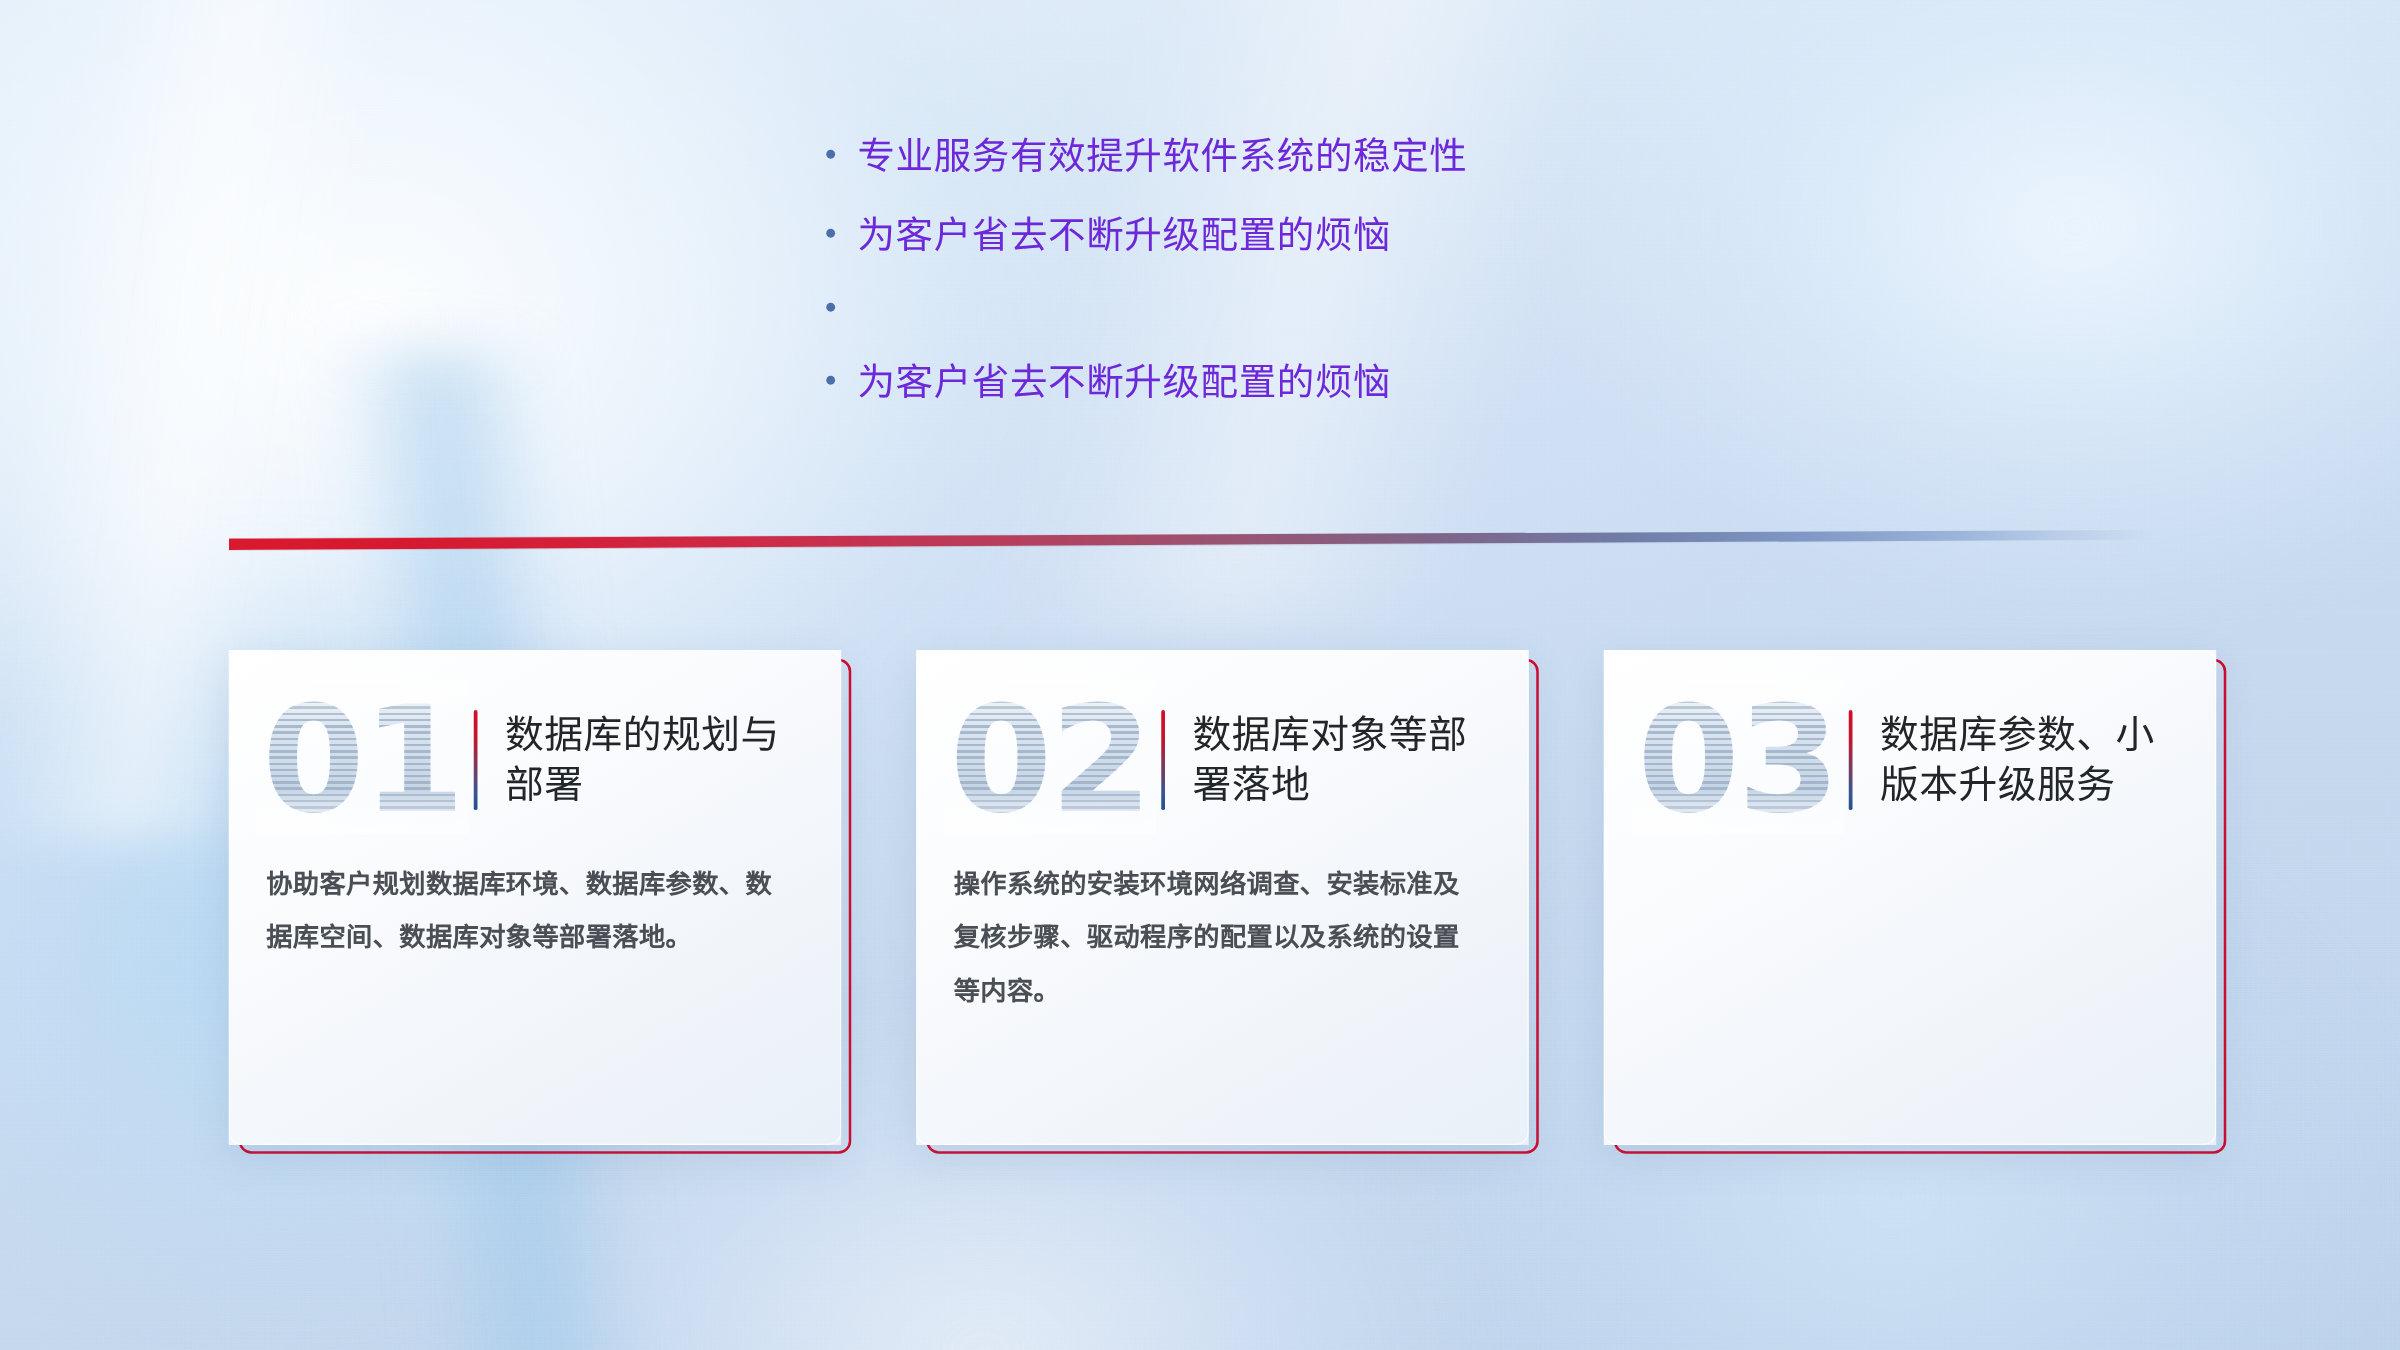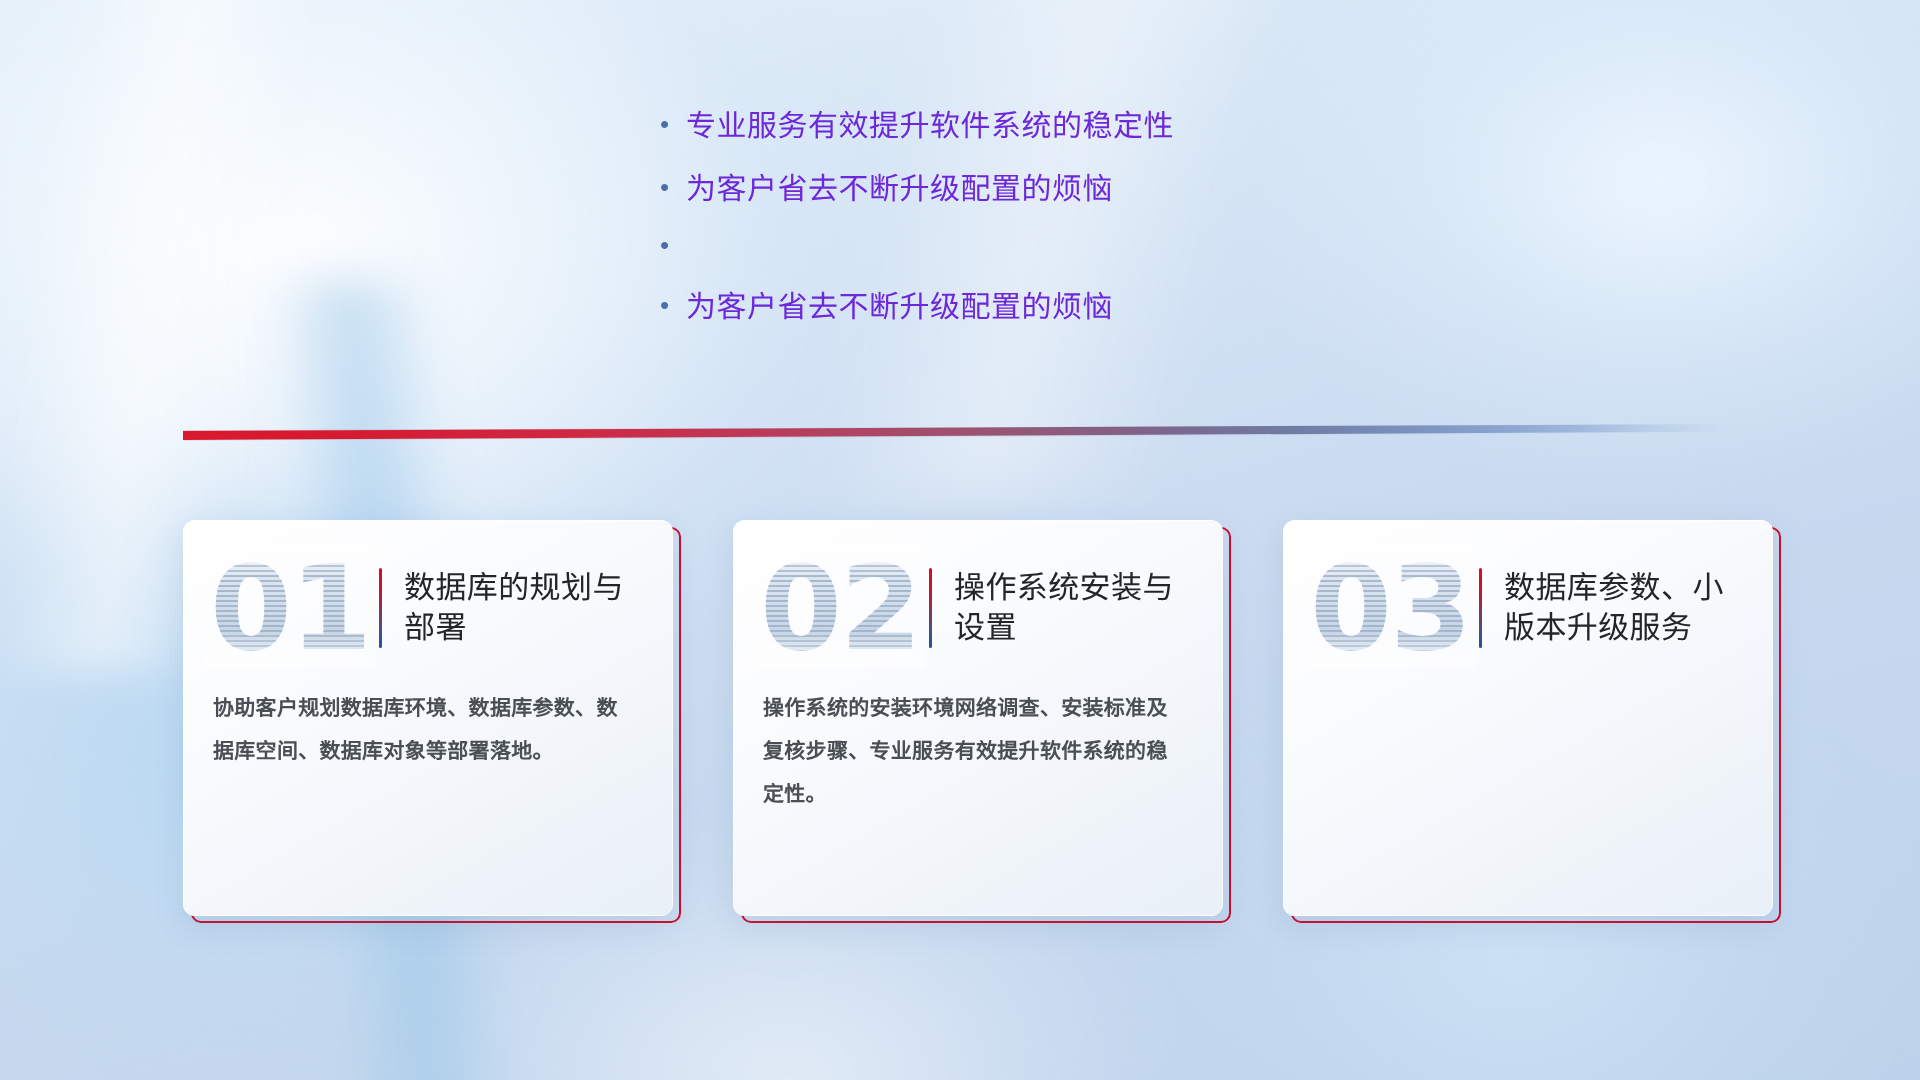--- a/index.html
+++ b/index.html
@@ -123,21 +123,21 @@
     display:flex;gap:56px;
   }
   .card-wrap{position:relative;width:494px;height:400px;}
   .card-outline{
     position:absolute;left:8px;top:7px;width:490px;height:396px;
     border:2px solid #cf0a2c;border-radius:10px;
     box-sizing:border-box;
   }
   .card{
     position:absolute;left:0;top:0;width:490px;height:396px;
-    box-sizing:border-box;border-radius:12px;
+    box-sizing:border-box;border-radius:0;
     background:linear-gradient(150deg,#ffffff 0%,#fbfcfe 30%,#f4f7fb 58%,#eef3f9 80%,#e9f0f8 100%);
     box-shadow:0 10px 30px rgba(88,120,160,.16);
     overflow:hidden;
   }
   .card::after{
     content:"";position:absolute;inset:0;border-radius:10px;
     border:1px solid rgba(255,255,255,.85);
     pointer-events:none;
   }
   .card-head{
@@ -244,23 +244,23 @@
     </div>
   </div>
 
   <div class="card-wrap">
     <div class="card-outline"></div>
     <div class="card">
       <div class="card-head">
         <span class="card-num">02</span>
         <span class="card-num-shade"></span>
         <span class="card-rule"></span>
-        <span class="card-title">操作系统安装与设置</span>
+        <span class="card-title">数据库对象等部署落地</span>
       </div>
-      <div class="card-body">操作系统的安装环境网络调查、安装标准及复核步骤、专业服务有效提升软件系统的稳定性。</div>
+      <div class="card-body">操作系统的安装环境网络调查、安装标准及复核步骤、驱动程序的配置以及系统的设置等内容。</div>
     </div>
   </div>
 
   <div class="card-wrap">
     <div class="card-outline"></div>
     <div class="card">
       <div class="card-head">
         <span class="card-num">03</span>
         <span class="card-num-shade"></span>
         <span class="card-rule"></span>

